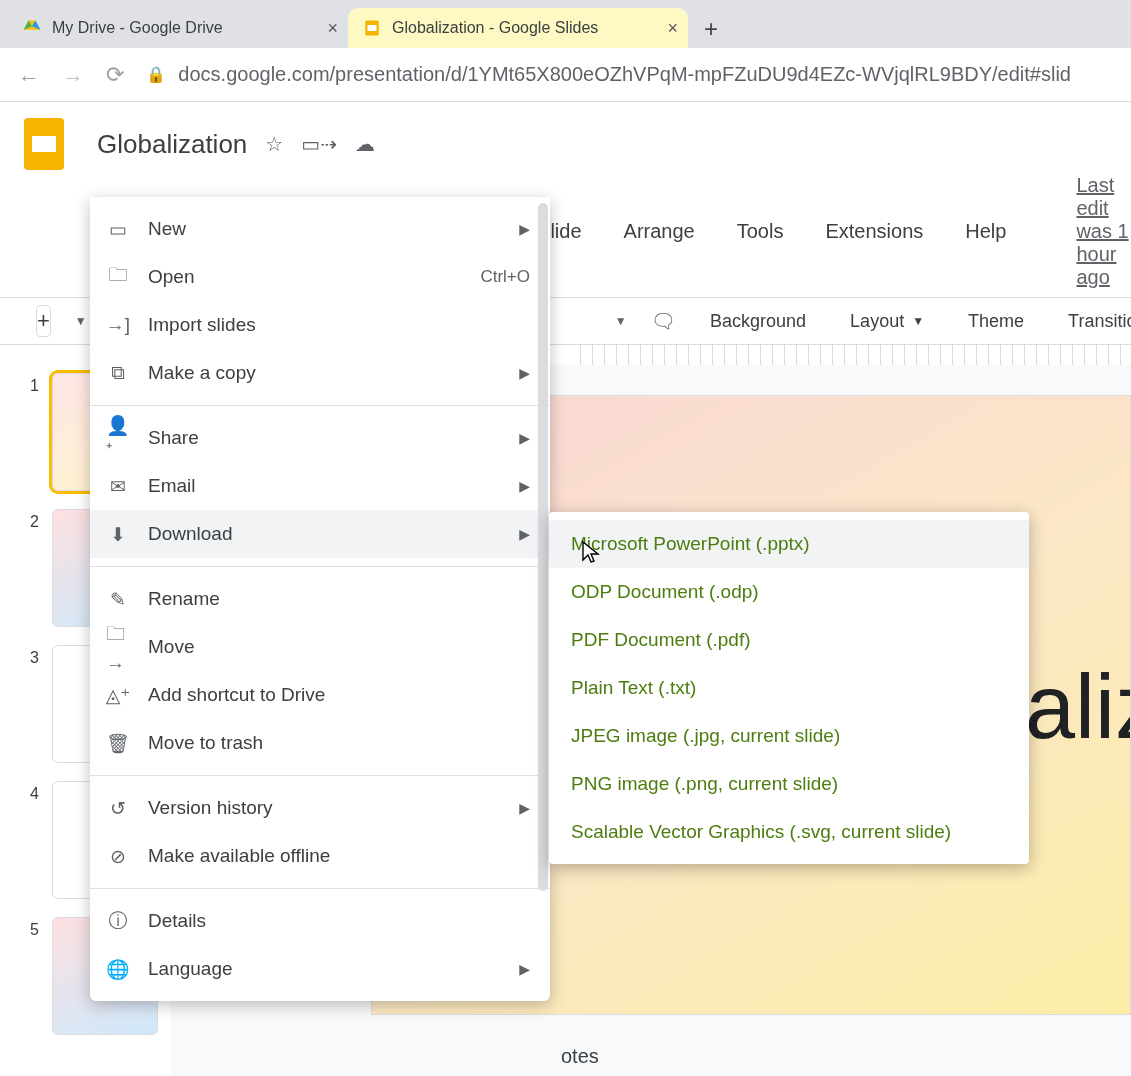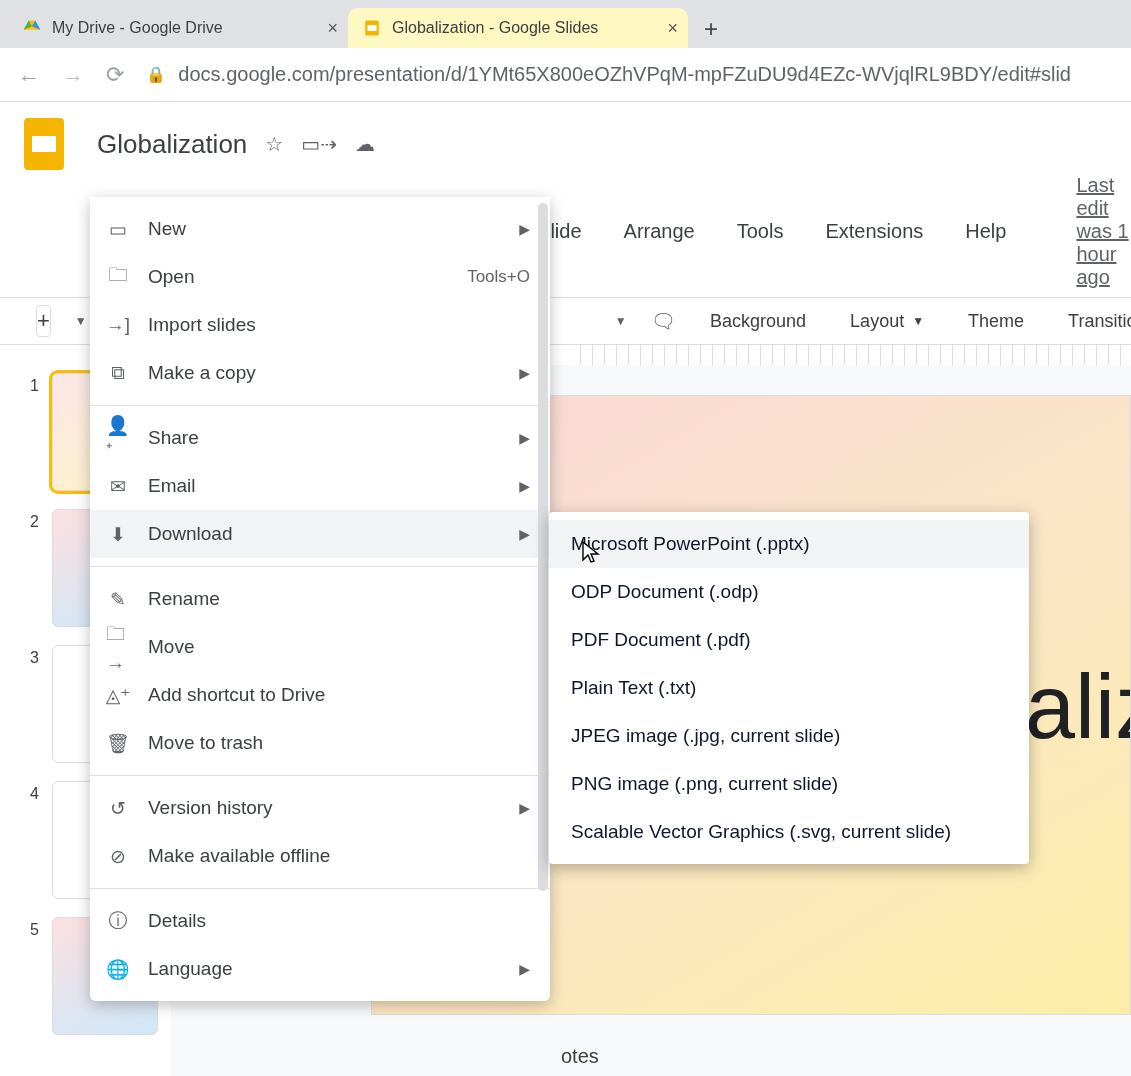--- a/index.html
+++ b/index.html
@@ -61,21 +61,21 @@
   .filemenu-scroll { position:absolute; right:2px; top:6px; width:10px; height:688px; background:#dadce0; border-radius:5px;}
   .mrow { display:flex; align-items:center; height:48px; padding:0 20px 0 16px; gap:18px; font-size:19px; color:#3c4043;}
   .mrow:hover, .mrow.hover { background:#f1f3f4;}
   .mrow .micon { width:24px; display:flex; justify-content:center; color:#5f6368; }
   .mrow .mshortcut { margin-left:auto; color:#5f6368; font-size:17px;}
   .mrow .marrow { margin-left:auto; color:#5f6368; font-size:14px;}
   .msep { height:1px; background:#e0e0e0; margin:8px 0;}
 
   
   .submenu { position:absolute; left:549px; top:512px; width:480px; background:#fff; border-radius:4px; box-shadow:0 4px 16px rgba(0,0,0,0.28); z-index:60; padding:8px 0;}
-  .srow { height:48px; display:flex; align-items:center; padding:0 22px; font-size:19px; color:#0f172a;}
+  .srow { height:48px; display:flex; align-items:center; padding:0 22px; font-size:19px; color:#4d7c0f;}
   .srow.hover { background:#f1f3f4;}
 
   .cursor { position:absolute; left:580px; top:540px; z-index:70; font-size:22px; }
 
   svg { display:block; }
 </style>
 </head>
 <body>
 
 <div class="tabstrip">
@@ -199,21 +199,21 @@
 <div class="filemenu">
   <div class="filemenu-scroll"></div>
   <div class="mrow">
       <span class="micon">▭</span>
       <span>New</span>
       <span class="marrow">▶</span>
     </div>
   <div class="mrow">
       <span class="micon">🗀</span>
       <span>Open</span>
-      <span class="mshortcut">Tools+O</span>
+      <span class="mshortcut">Ctrl+O</span>
     </div>
   <div class="mrow">
       <span class="micon">→]</span>
       <span>Import slides</span>
     </div>
   <div class="mrow">
       <span class="micon">⧉</span>
       <span>Make a copy</span>
       <span class="marrow">▶</span>
     </div>

